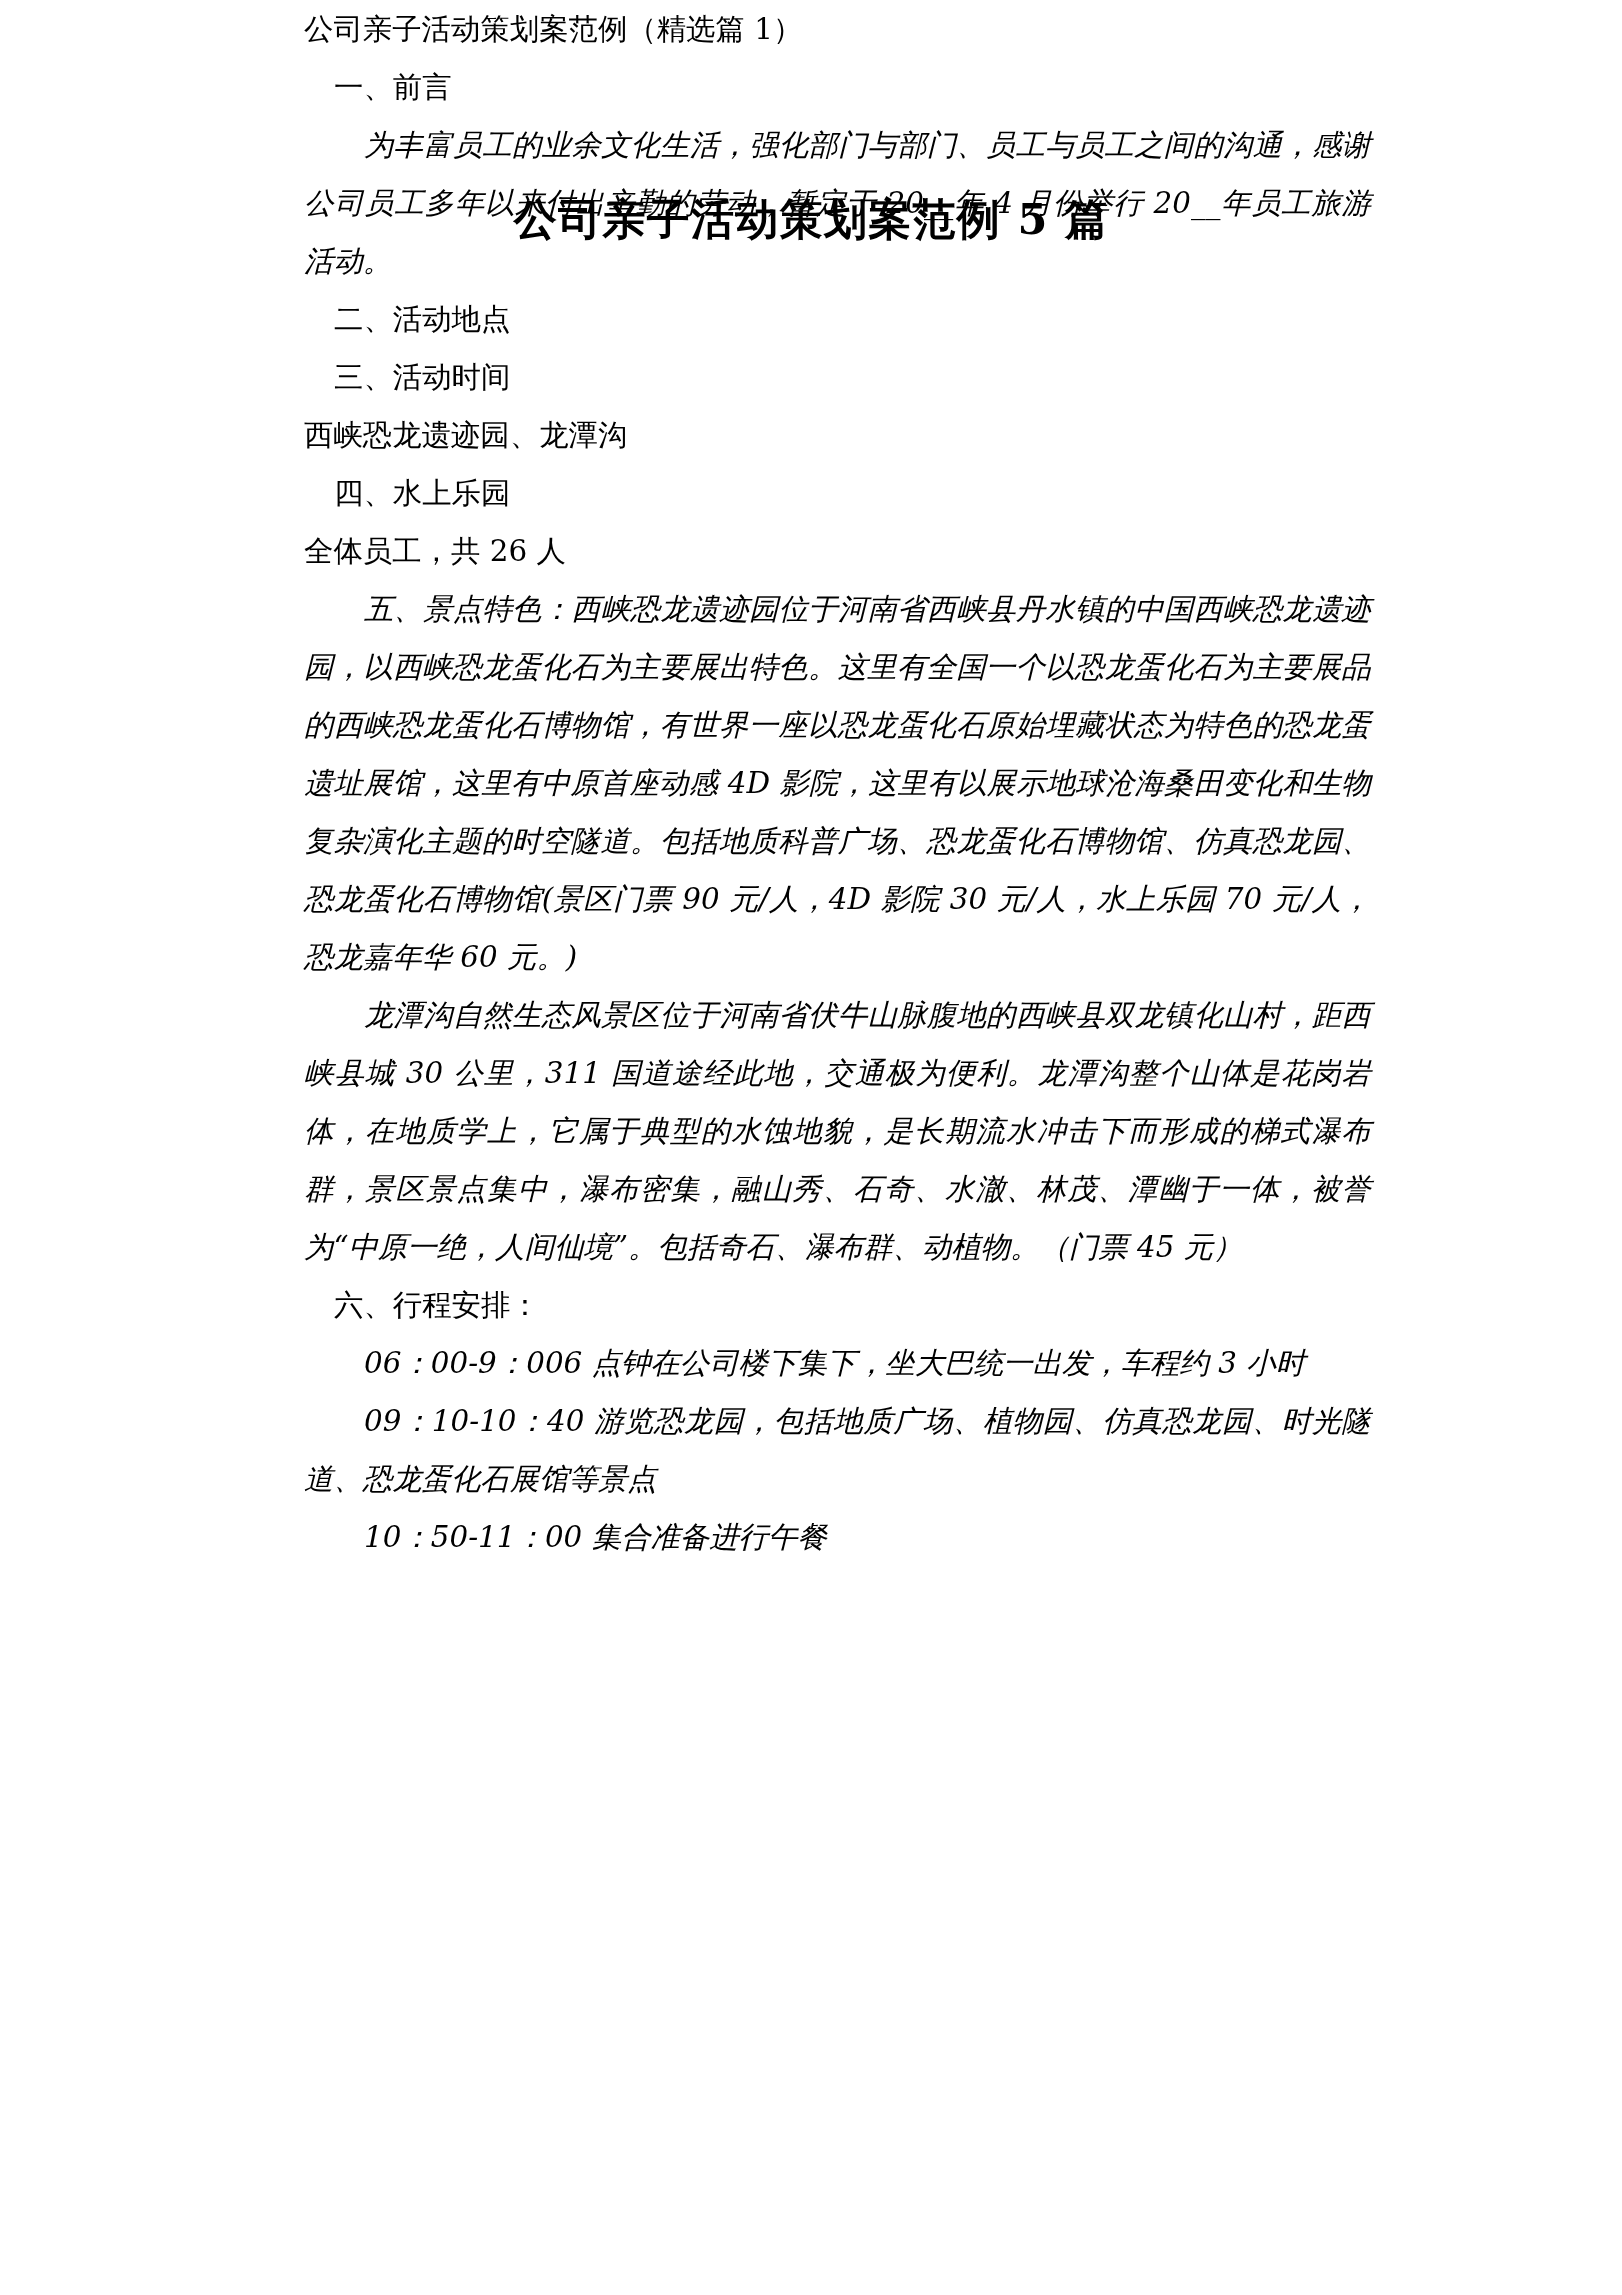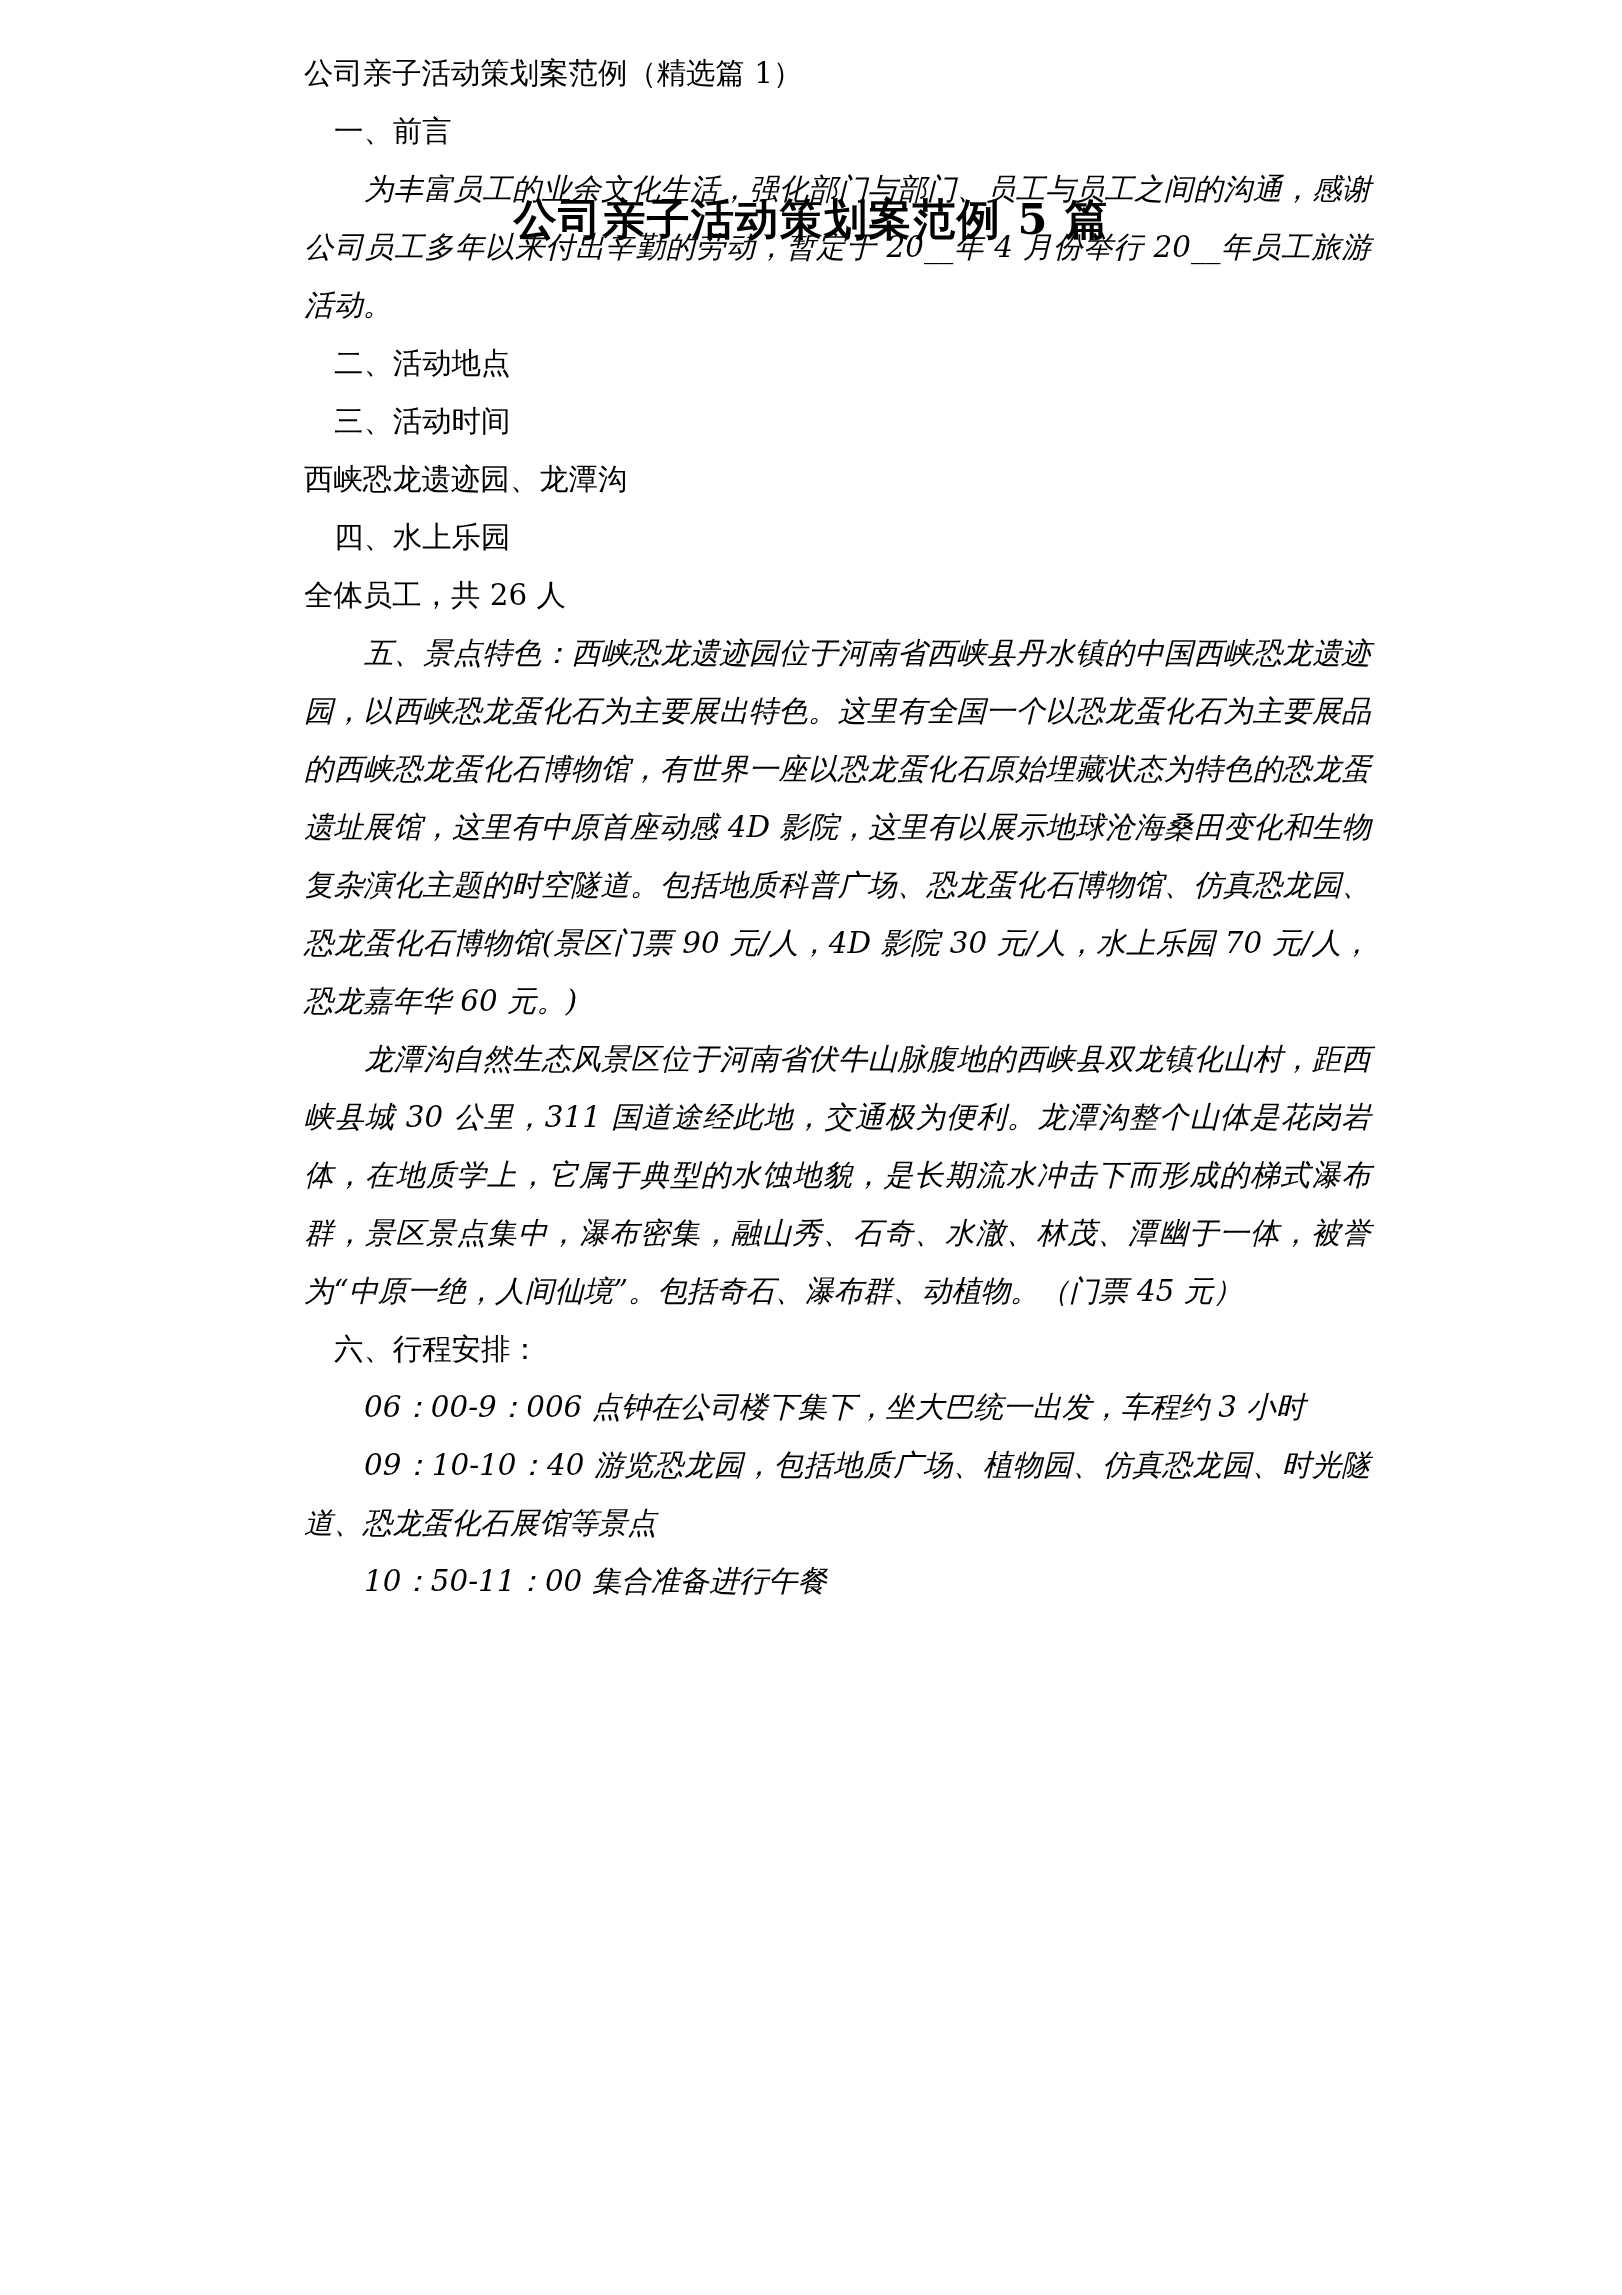--- a/index.html
+++ b/index.html
@@ -41,21 +41,20 @@
     line-height: 58px;
     color: #000000;
     margin: 0;
     text-align: justify;
     text-justify: inter-character;
     word-break: break-all;
     letter-spacing: 0px;
   }
   .para.subtitle {
     text-indent: 0px;
-    margin-top: 44px;
   }
   .para.heading {
     text-indent: 30px;
   }
   .para.body-indent {
     text-indent: 60px;
     font-style: italic;
   }
   .para.flush {
     text-indent: 0px;

